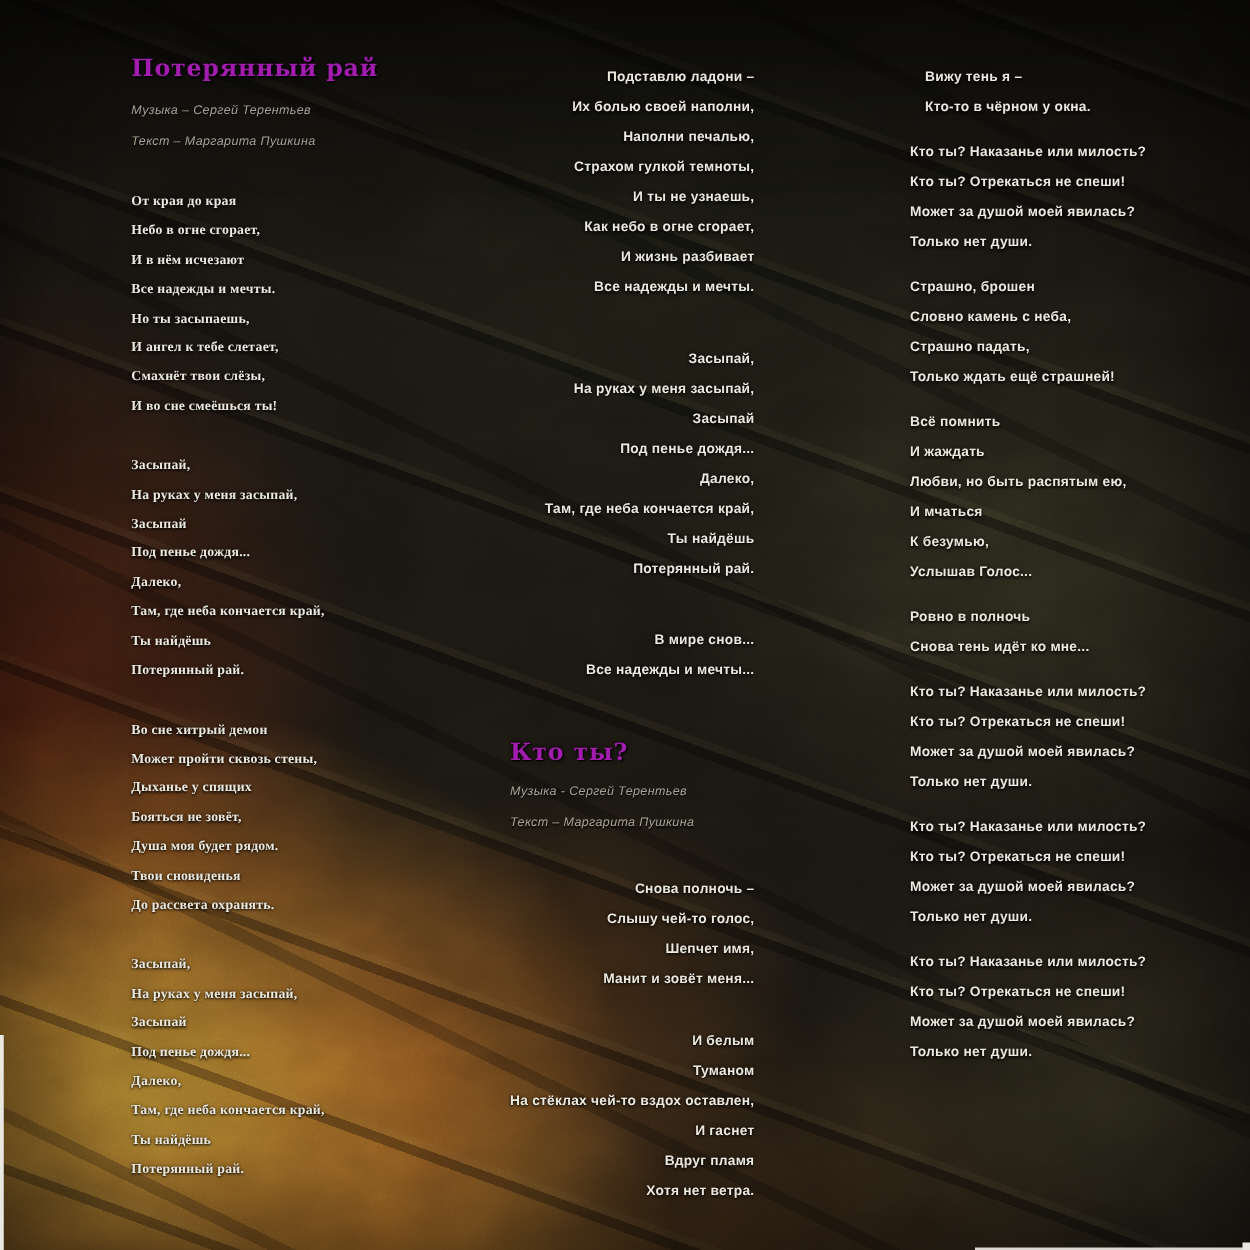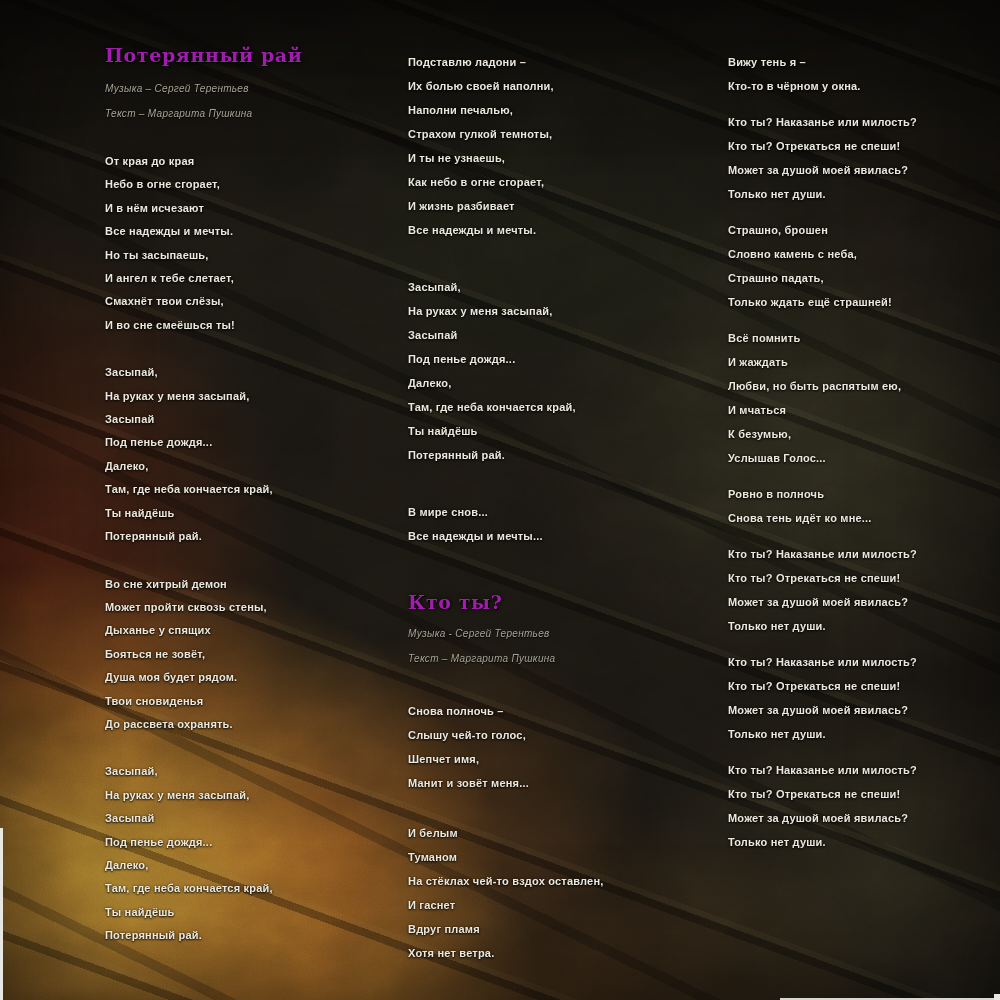--- a/index.html
+++ b/index.html
@@ -46,28 +46,28 @@
   .col{position:absolute;top:44px;}
   .col1{left:105px;}
   .col2{left:408px;top:42px;}
   .col3{left:728px;}
   .line{
     white-space:nowrap;
     font:700 11px/24px "Liberation Sans",sans-serif;
     color:#ebe8de;letter-spacing:.2px;
     text-shadow:0 1px 2px rgba(0,0,0,.85), 0 0 3px rgba(0,0,0,.6);
   }
-  .col1 .line{line-height:23.4px;}
+  .col1 .line{line-height:23.4px;font-family:Liberation Serif, serif;}
   .stanza{margin-top:12px;}
   .col1 .stanza{margin-top:24px;}
-  .col2 .stanza{margin-top:33px;}
+  .col2 .stanza{margin-top:33px;text-align:right;}
   .col2 .credit + .stanza{margin-top:28px;}
   .col2 > .stanza:last-child{margin-top:26px;}
   .col .stanza:first-child{margin-top:8px;}
-  .col3 .stanza:first-child{margin-top:6px;}
+  .col3 .stanza:first-child{margin-top:6px;margin-left:12px;}
   .song-title{
     font:700 19px/22px "DejaVu Serif",serif;
     color:#a21caf;letter-spacing:.6px;margin:0 0 10px 0;
     text-shadow:1px 1px 1px #000, 0 0 4px rgba(0,0,0,.8);
   }
   .col2 .song-title{margin-top:43px;margin-bottom:8px;}
   .credit{
     font:italic 400 10px/25px "Liberation Sans",sans-serif;
     color:#a8a496;letter-spacing:.3px;
     text-shadow:0 1px 1px #000;

